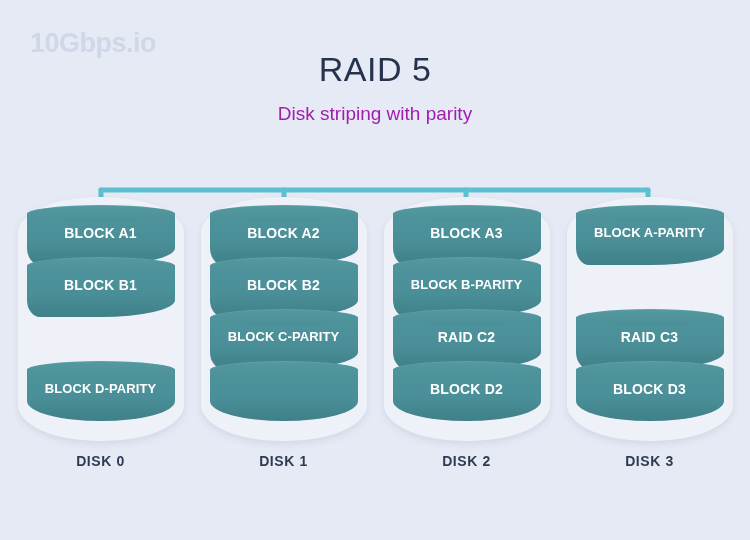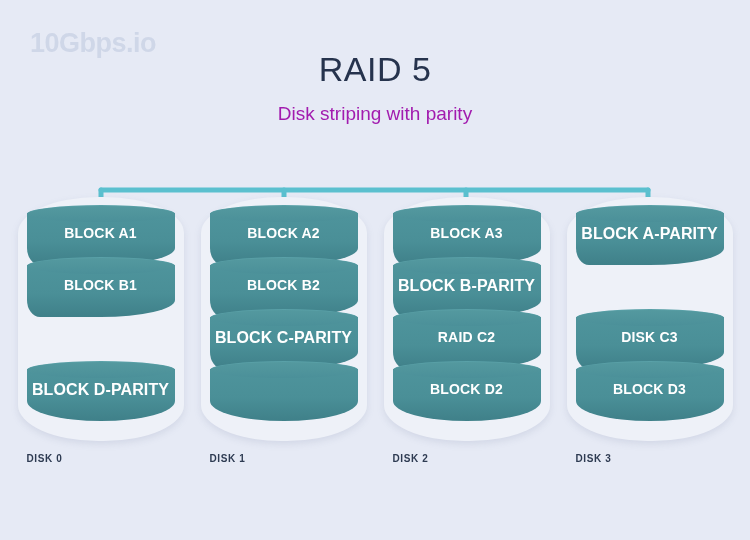--- a/index.html
+++ b/index.html
@@ -146,31 +146,31 @@
     width: 148px;
     text-align: center;
     font-size: 14px;
     font-weight: 700;
     color: #ffffff;
     letter-spacing: 0.2px;
     z-index: 3;
     white-space: nowrap;
   }
   .block .label.small {
-    font-size: 16px;
+    font-size: 13px;
     letter-spacing: 0.1px;
   }
 
   .disk-label {
     position: absolute;
     left: 0;
     top: 248px;
     width: 148px;
-    text-align: left;
-    font-size: 10px;
+    text-align: center;
+    font-size: 14px;
     font-weight: 700;
     color: #2e3b52;
     letter-spacing: 0.6px;
   }
 </style>
 </head>
 <body>
 
 <div id="stage">
 
@@ -281,21 +281,21 @@
         <div class="block" style="top:0px">
           <div class="top"></div>
           <div class="cyl"></div>
           <div class="lip"></div>
           <div class="label small">BLOCK A-PARITY</div>
         </div>
         <div class="block" style="top:104px">
           <div class="top"></div>
           <div class="cyl"></div>
           <div class="lip"></div>
-          <div class="label">DISK C3</div>
+          <div class="label">RAID C3</div>
         </div>
         <div class="block" style="top:156px">
           <div class="top"></div>
           <div class="cyl rounded-bottom"></div>
           <div class="lip"></div>
           <div class="label">BLOCK D3</div>
         </div>
       </div>
       <div class="disk-label">DISK 3</div>
     </div>

